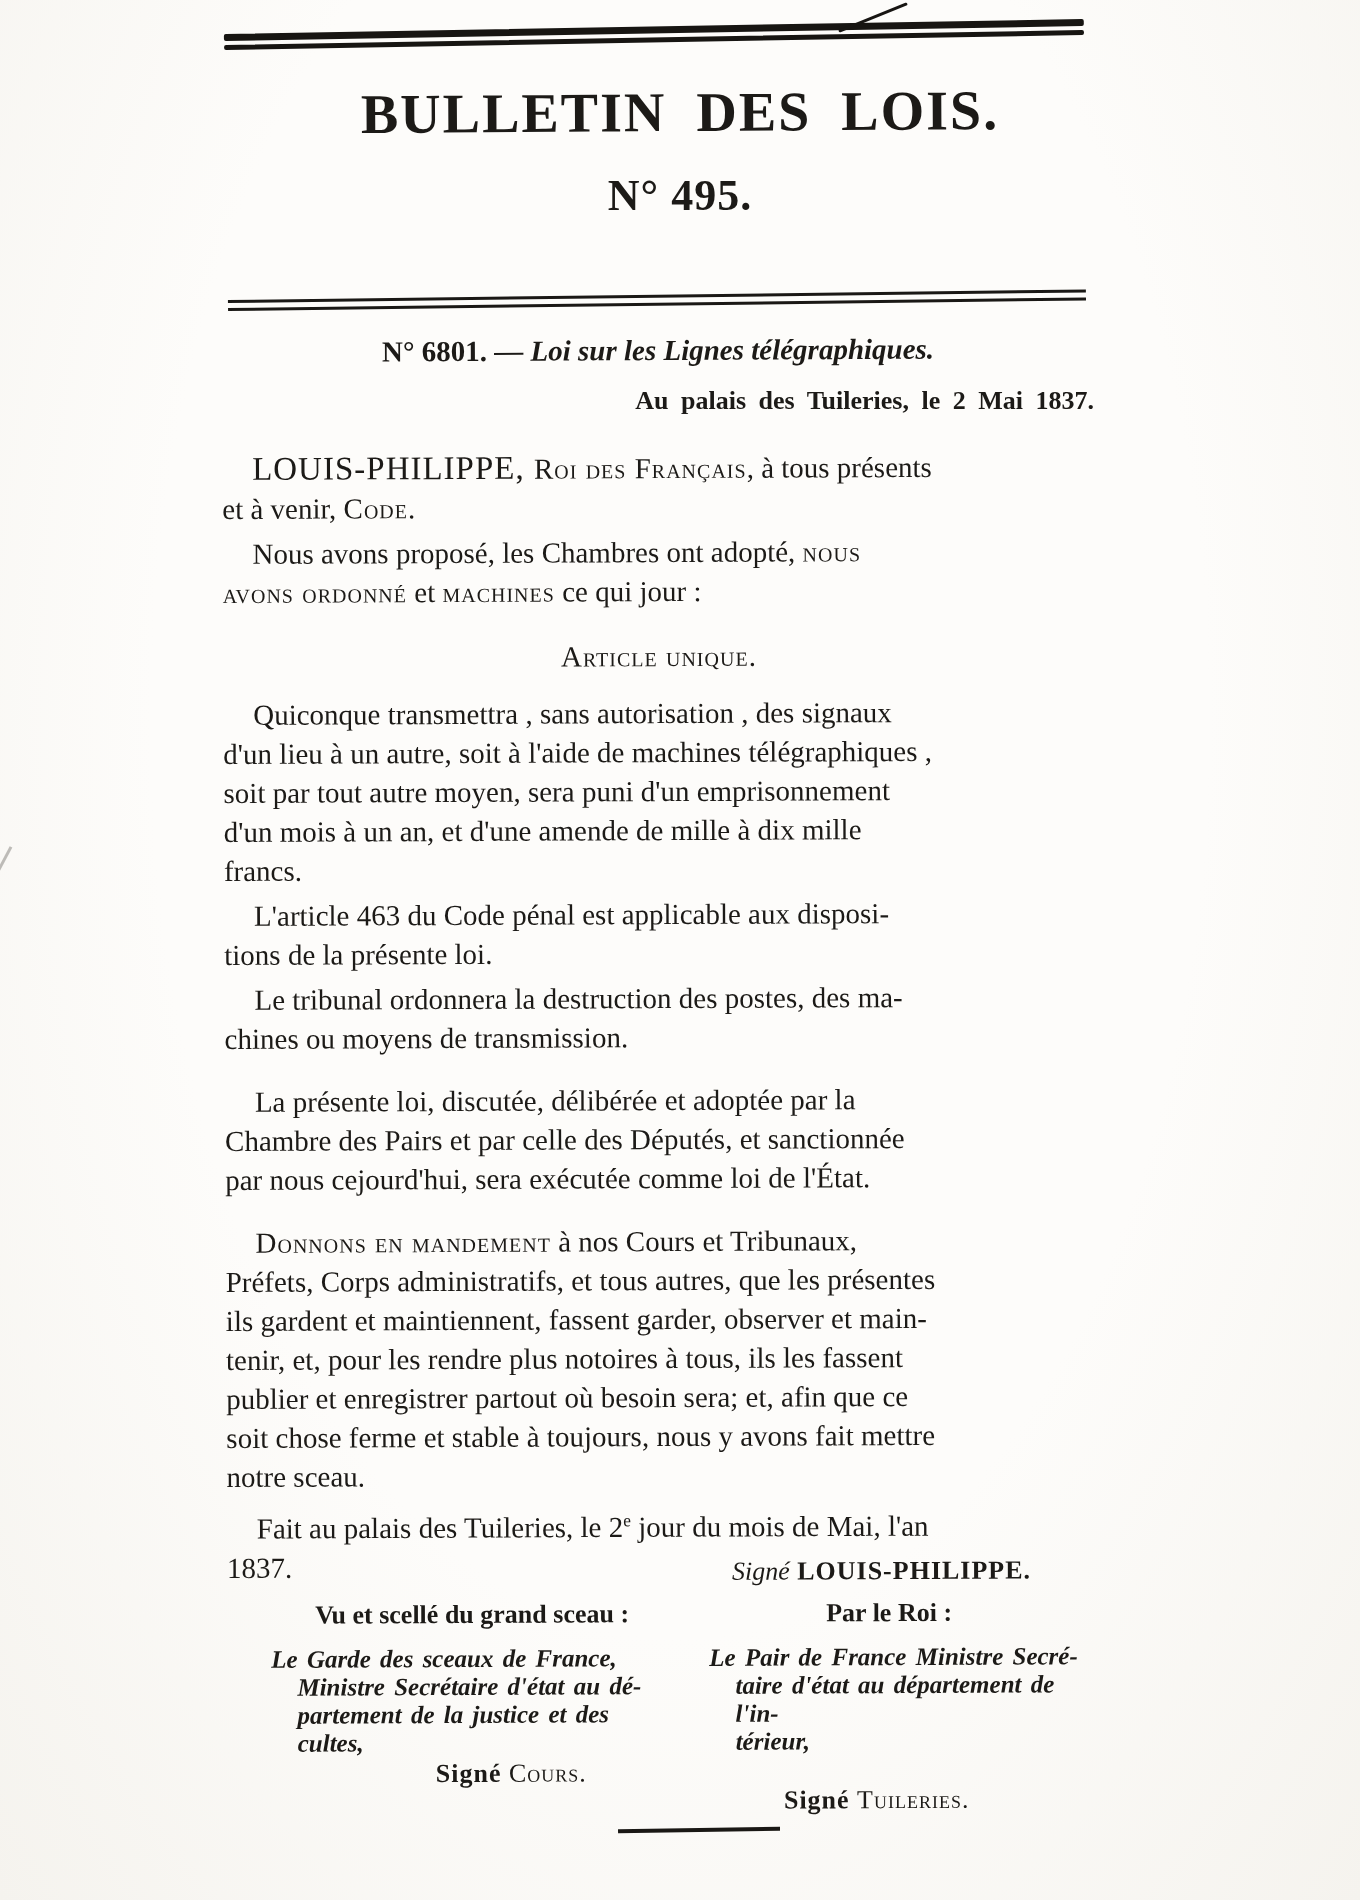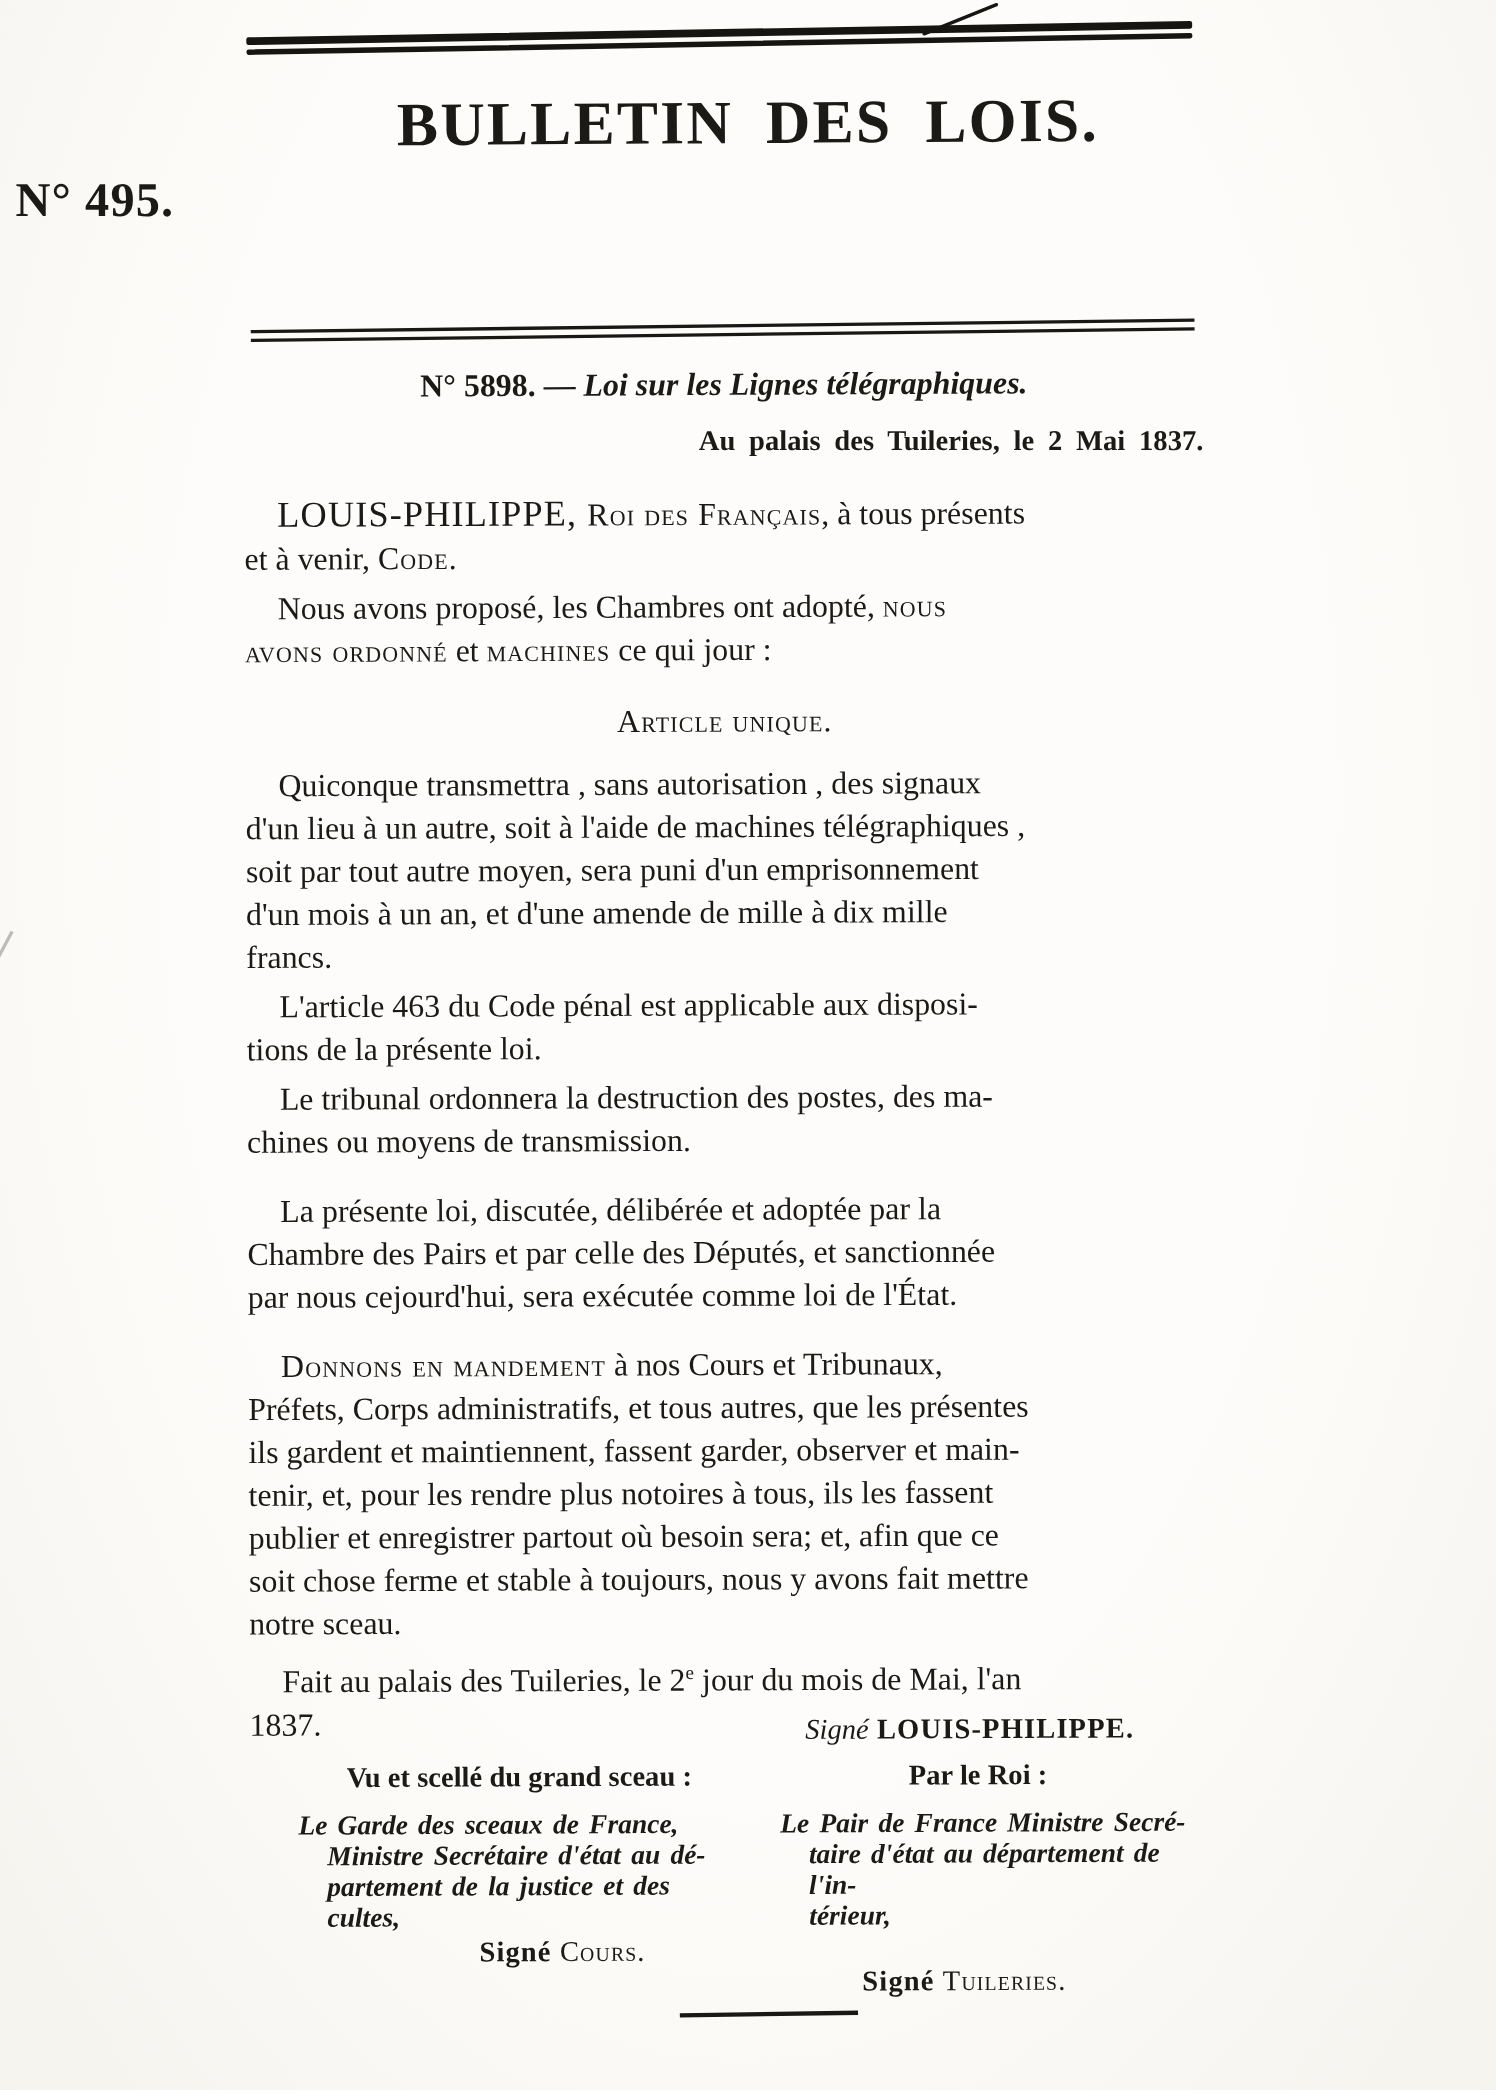--- a/index.html
+++ b/index.html
@@ -12,21 +12,21 @@
   .rule-top{position:absolute;left:224px;top:34px;width:860px;transform:rotate(-1deg);transform-origin:left center;}
   .rule-top .bar1{height:7px;background:#171512;border-radius:2px;}
   .rule-top .bar2{height:5px;background:#171512;margin-top:4px;border-radius:2px;}
   .flourish{position:absolute;left:836px;top:16px;width:74px;height:3px;background:#171512;transform:rotate(-22deg);border-radius:2px;}
   .masthead-title{
     position:absolute;top:80px;left:14px;width:1332px;text-align:center;
     font-size:56px;font-weight:700;letter-spacing:2px;word-spacing:14px;
     transform:rotate(-0.35deg);
   }
   .masthead-issue{
-    position:absolute;top:156px;left:14px;width:1332px;text-align:left;
+    position:absolute;top:170px;left:14px;width:1332px;text-align:center;
     font-size:44px;font-weight:700;letter-spacing:1px;
   }
   .rule-mid{position:absolute;left:228px;top:300px;width:858px;transform:rotate(-0.7deg);transform-origin:left center;}
   .rule-mid .bar1{height:3px;background:#1a1815;}
   .rule-mid .bar2{height:3px;background:#1a1815;margin-top:5px;}
   .act-title{
     position:absolute;top:334px;left:222px;width:872px;text-align:center;
     font-size:29px;font-weight:600;transform:rotate(-0.3deg);
   }
   .act-dateline{
@@ -74,21 +74,21 @@
 <div class="flourish"></div>
 
 <div class="masthead-title">BULLETIN DES LOIS.</div>
 <div class="masthead-issue">N° 495.</div>
 
 <div class="rule-mid">
   <div class="bar1"></div>
   <div class="bar2"></div>
 </div>
 
-<div class="act-title"><span class="s-n">N° 5898. — </span><span class="s-i">Loi sur les Lignes télégraphiques.</span></div>
+<div class="act-title"><span class="s-n">N° 6801. — </span><span class="s-i">Loi sur les Lignes télégraphiques.</span></div>
 <div class="act-dateline">Au palais des Tuileries, le 2 Mai 1837.</div>
 
 <div class="doc">
 
   <div class="blk p"><span class="s-lg">LOUIS-PHILIPPE, </span><span class="s-sc">Roi des Français</span><span class="s-n">, à tous présents
 et à venir, </span><span class="s-sc">Code</span><span class="s-n">.</span></div>
     <div class="blk p"><span class="s-n">Nous avons proposé, les Chambres ont adopté, </span><span class="s-sc">nous
 avons ordonné</span><span class="s-n"> et </span><span class="s-sc">machines</span><span class="s-n"> ce qui jour :</span></div>
     <div class="blk h"><span class="s-sc">Article unique.</span></div>
     <div class="blk p"><span class="s-n">Quiconque transmettra , sans autorisation , des signaux

